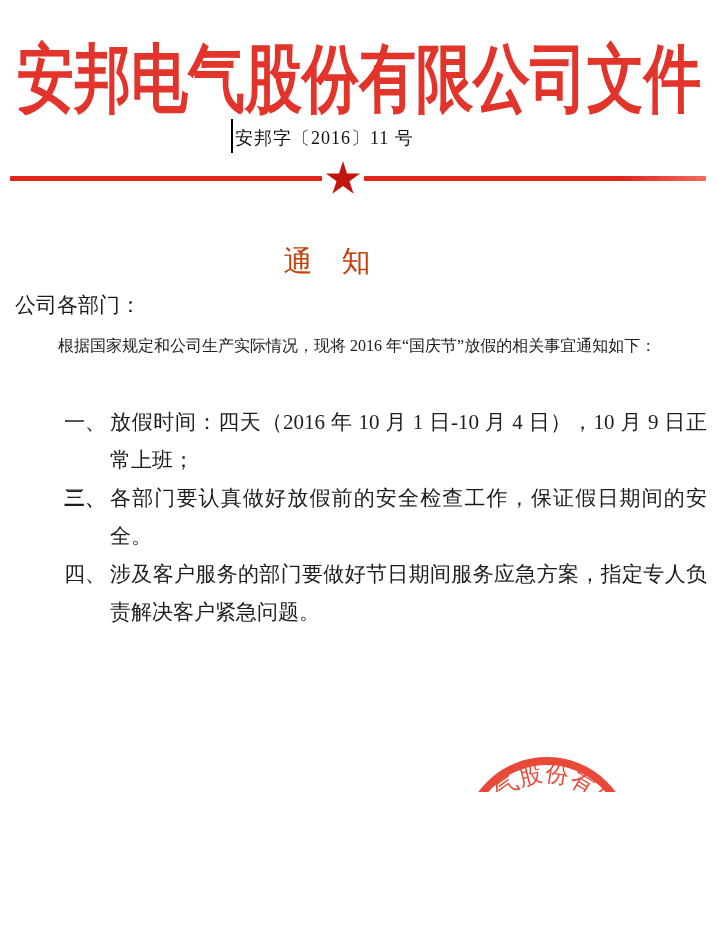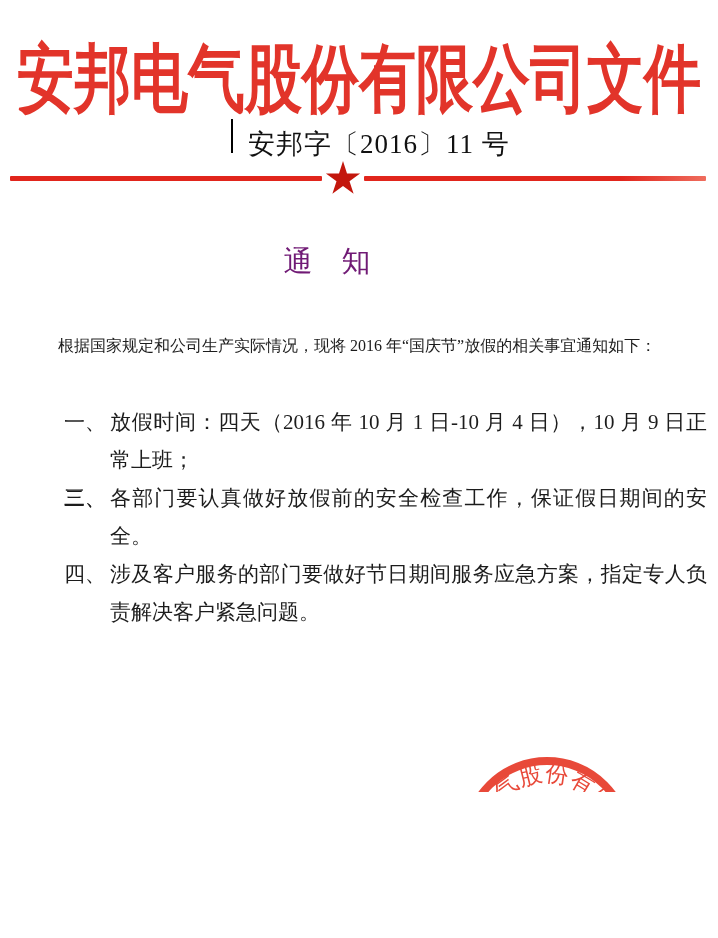--- a/index.html
+++ b/index.html
@@ -10,39 +10,39 @@
   }
   
   .letterhead{
     position:absolute;top:30px;left:0;width:100%;text-align:center;
     font-family:"Liberation Sans","DejaVu Sans",sans-serif;
     font-weight:bold;font-size:57px;letter-spacing:0px;color:#e2342a;
     white-space:nowrap;transform:scaleY(1.30);transform-origin:top center;
   }
   
   .doc-number{
-    position:absolute;top:126px;left:248px;font-size:27px;color:#111;
+    position:absolute;top:126px;left:235px;font-size:18px;color:#111;
     white-space:nowrap;letter-spacing:1px;
   }
   .caret{
     position:absolute;top:119px;left:231px;width:2px;height:34px;background:#000;
   }
   
   .divider{
     position:absolute;top:160px;left:10px;right:12px;height:36px;
     display:flex;align-items:center;
   }
   .divider .seg{height:5px;background:#e1251c;border-radius:1px;}
   .divider .seg.left{width:312px;}
   .divider .seg.right{flex:1;background:linear-gradient(to right,#e1251c 75%,#ef6d5e 100%);}
   .divider svg{margin:0 3px;display:block;}
   
   .notice-title{
     position:absolute;top:242px;left:0;width:654px;text-align:center;
-    font-size:29px;color:#701a75;
+    font-size:29px;color:#c2410c;
   }
   .salutation{
     position:absolute;top:291px;left:15px;font-size:21px;
   }
   .intro{
     position:absolute;top:327px;left:15px;width:692px;
     font-size:16px;line-height:38px;text-align:justify;text-indent:43px;
   }
   .items{
     position:absolute;top:403px;left:15px;width:692px;font-size:21px;
@@ -75,20 +75,21 @@
   <div class="divider">
     <div class="seg left"></div>
     <svg width="36" height="36" viewBox="0 0 36 36">
       <polygon fill="#c3170d" points="18,1 22,13.5 35.1,13.5 24.5,21.2 28.6,33.7 18,26 7.4,33.7 11.5,21.2 0.9,13.5 14,13.5"></polygon>
     </svg>
     <div class="seg right"></div>
   </div>
 
   <div class="notice-title">通　知</div>
 
+  <div class="salutation">公司各部门：</div>
 
   <div class="intro">根据国家规定和公司生产实际情况，现将 2016 年“国庆节”放假的相关事宜通知如下：</div>
 
   <div class="items">
     <div class="item">
       <span class="marker">一、</span>
       <span>放假时间：四天（2016 年 10 月 1 日-10 月 4 日），10 月 9 日正常上班；</span>
     </div>
     <div class="item">
       <span class="marker">二、</span>

